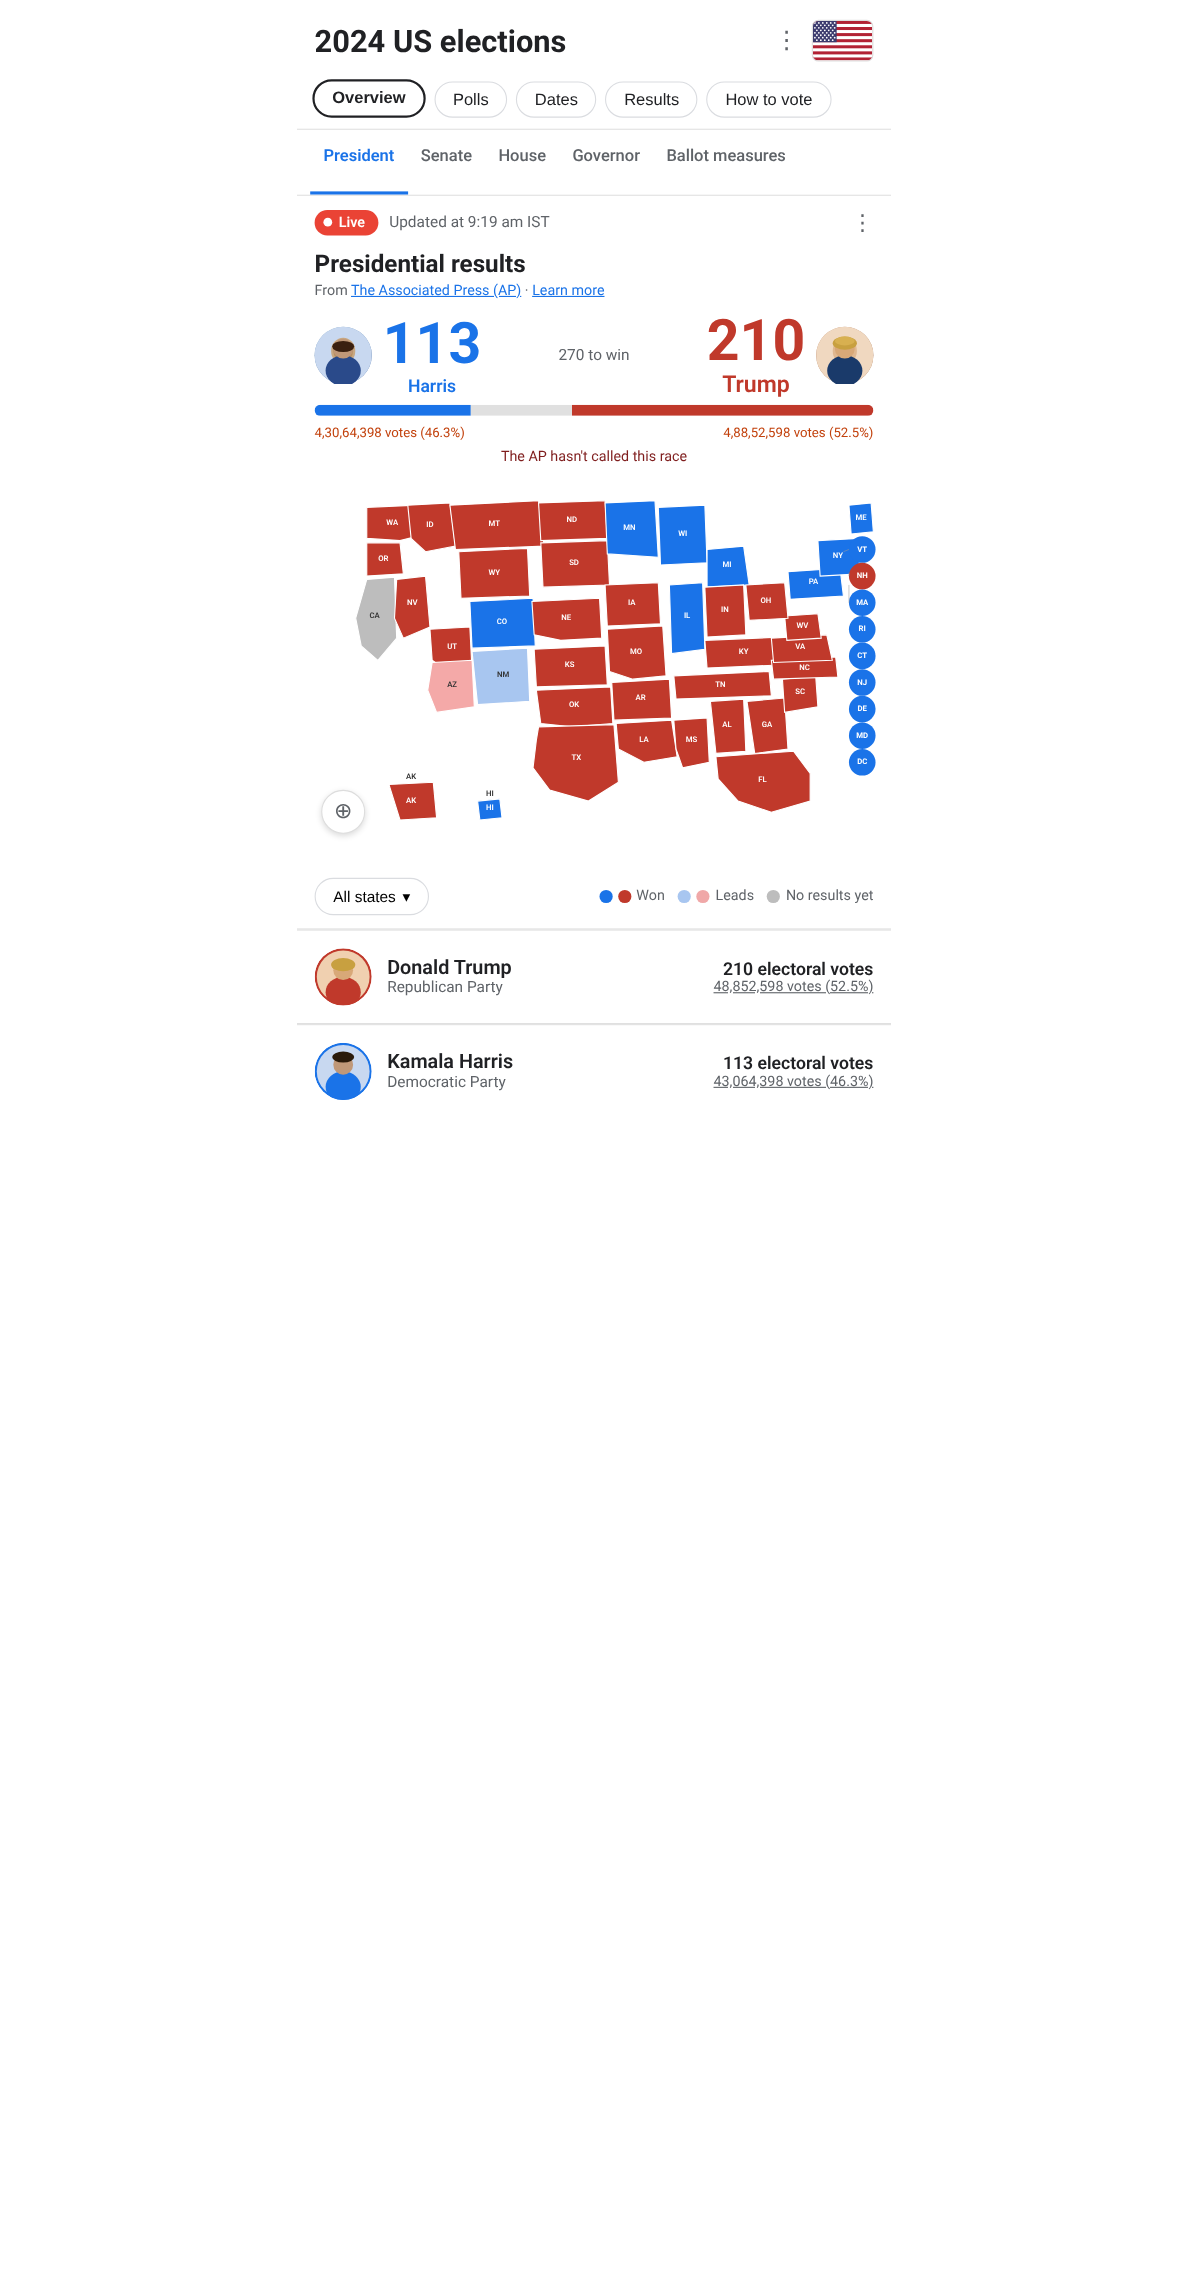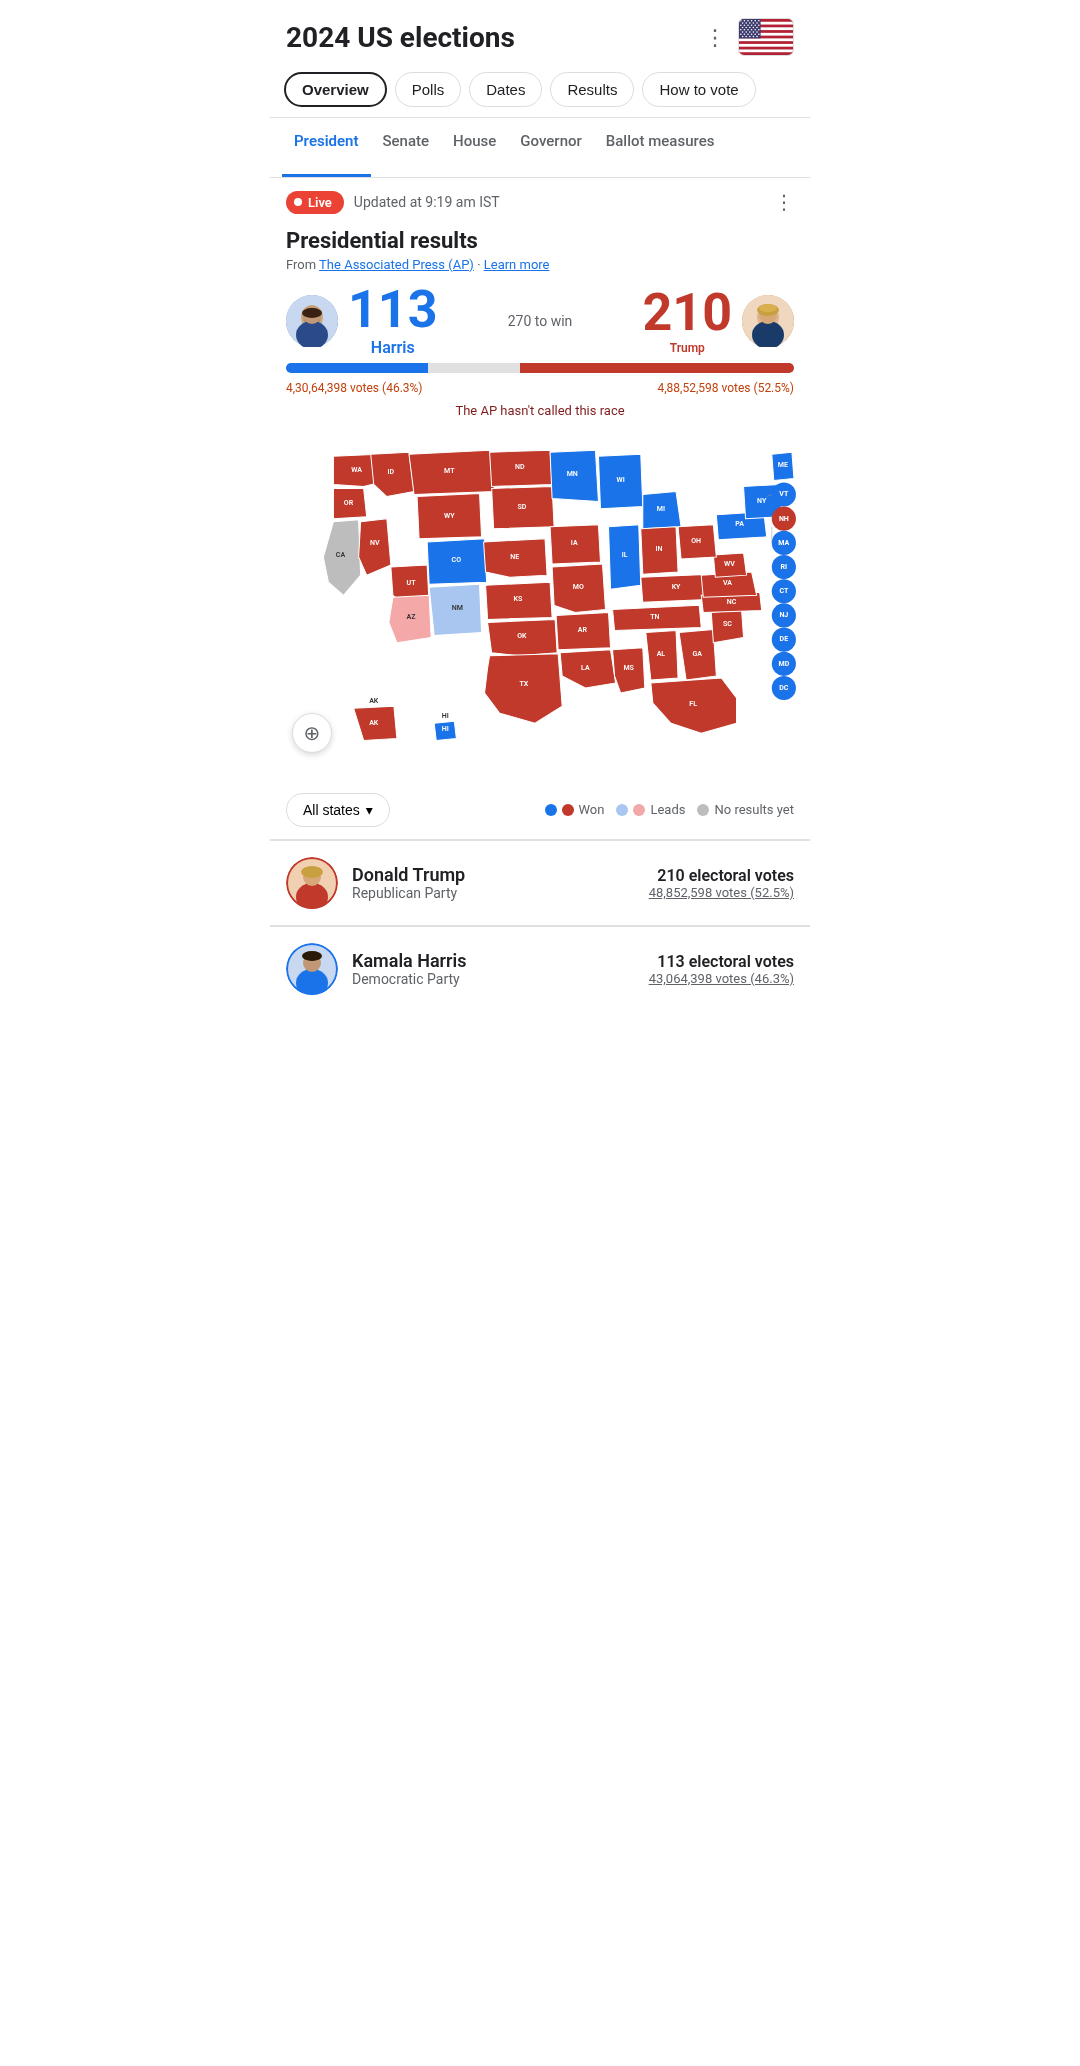--- a/index.html
+++ b/index.html
@@ -44,20 +44,21 @@
     .flag-svg {
       width: 100%;
       height: 100%;
     }
     .nav-tabs {
       display: flex;
       gap: 8px;
       padding: 6px 14px 10px;
       overflow-x: auto;
       scrollbar-width: none;
+      align-items: flex-end;
     }
     .nav-tabs::-webkit-scrollbar { display: none; }
     .nav-tab {
       border: 1.5px solid #dadce0;
       border-radius: 20px;
       padding: 7px 16px;
       font-size: 15px;
       white-space: nowrap;
       cursor: pointer;
       background: #fff;
@@ -196,21 +197,21 @@
       line-height: 1;
     }
     .candidate-name-blue {
       font-size: 16px;
       font-weight: 600;
       color: #1a73e8;
       text-align: center;
       margin-top: 2px;
     }
     .candidate-name-red {
-      font-size: 12px;
+      font-size: 21px;
       font-weight: 600;
       color: #c0392b;
       text-align: center;
       margin-top: 2px;
     }
     .center-label {
       text-align: center;
       font-size: 14px;
       color: #5f6368;
       padding: 0 8px;

